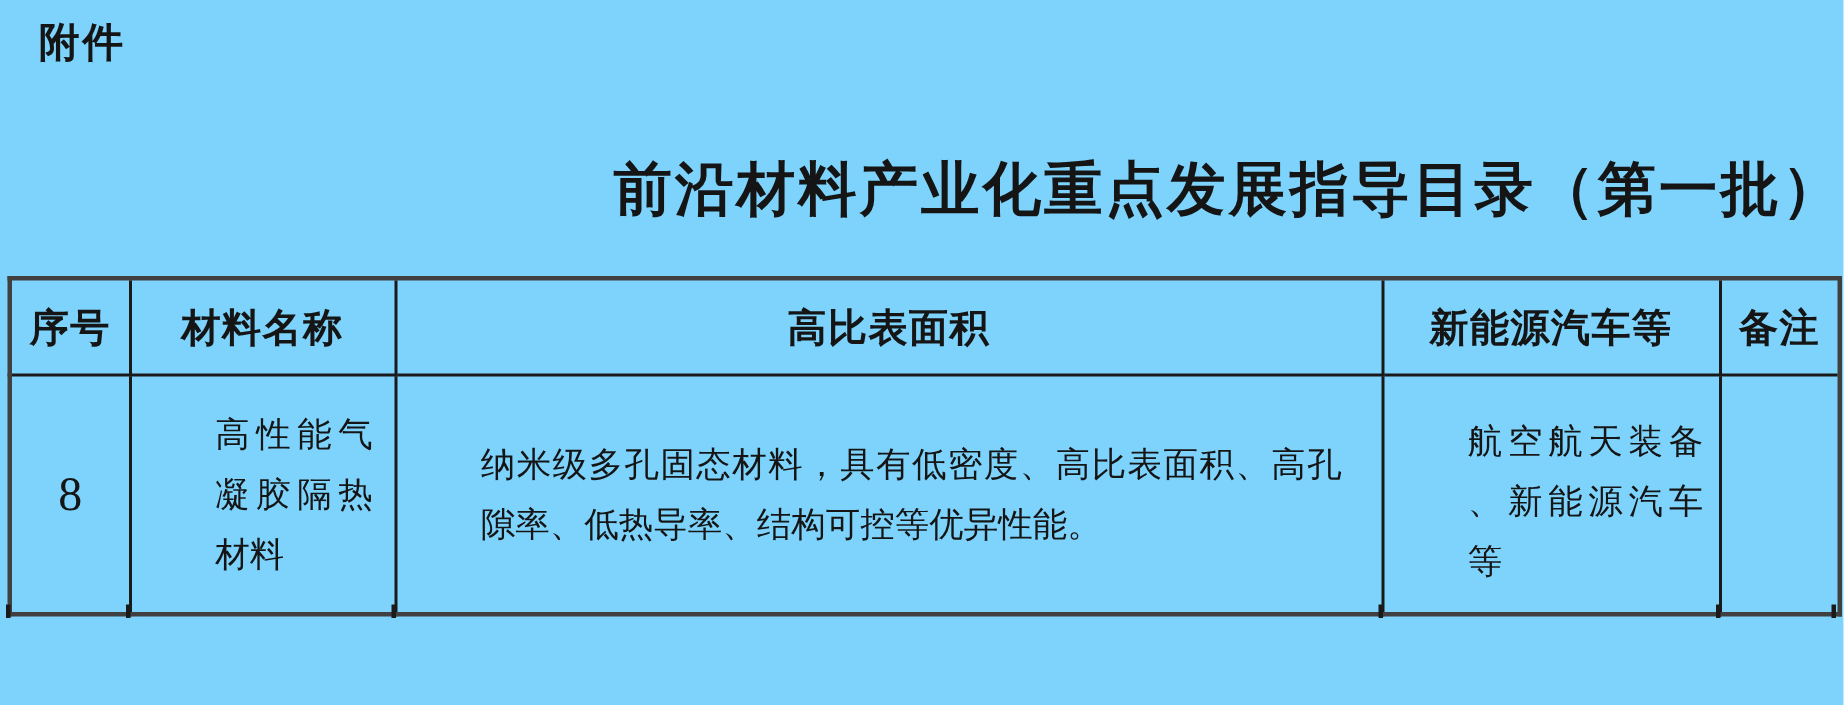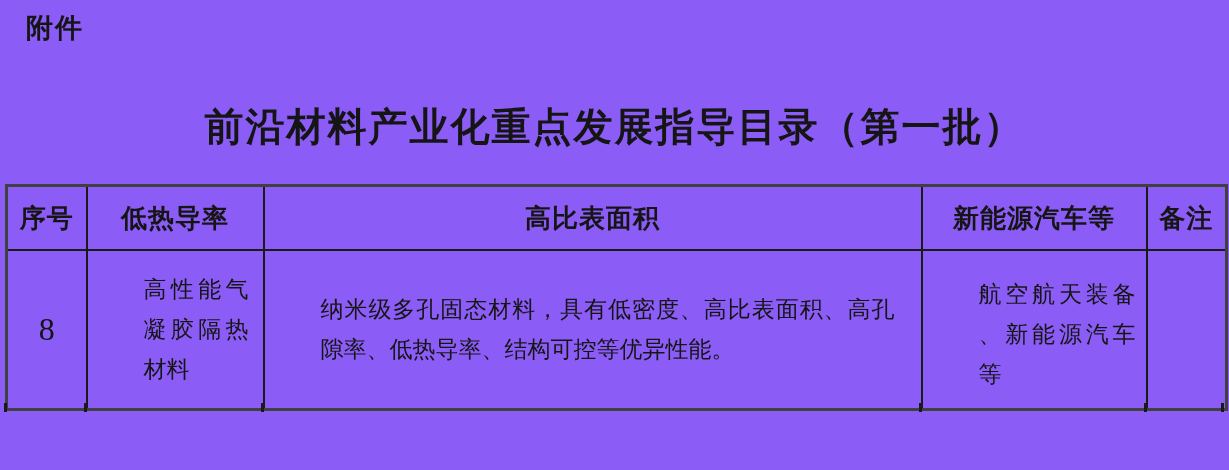--- a/index.html
+++ b/index.html
@@ -1,40 +1,40 @@
 <!DOCTYPE html>
 <html><head>
 <meta charset="utf-8">
 <style>
   html, body { margin: 0; padding: 0; background: #ffffff; }
   .page {
     position: relative;
     width: 1229px;
     height: 470px;
-    background: #8b5cf6;
+    background: #7dd3fc;
     overflow: hidden;
     color: #151515;
     font-family: "Liberation Serif", "DejaVu Serif", serif;
   }
   .attachment {
     position: absolute;
     left: 26px;
     top: 10px;
     font-family: "Liberation Sans", "DejaVu Sans", sans-serif;
     font-weight: 700;
     font-size: 27px;
     letter-spacing: 2px;
   }
   .title {
     position: absolute;
     left: 0;
     right: 0;
     top: 98px;
     margin: 0;
-    text-align: center;
+    text-align: right;
     font-size: 39px;
     font-weight: 700;
     letter-spacing: 2px;
     line-height: 58px;
     font-family: "Liberation Serif", "DejaVu Serif", serif;
   }
   table.catalog {
     position: absolute;
     left: 5px;
     top: 184px;
@@ -94,21 +94,21 @@
     <colgroup>
       <col style="width:80px">
       <col style="width:177px">
       <col style="width:658px">
       <col style="width:225px">
       <col style="width:80px">
     </colgroup>
     <thead>
       <tr>
         <th>序号</th>
-        <th>低热导率</th>
+        <th>材料名称</th>
         <th>高比表面积</th>
         <th>新能源汽车等</th>
         <th>备注</th>
       </tr>
     </thead>
     <tbody>
       <tr>
         <td class="cell-seq">8</td>
         <td class="cell-name">
           <div class="jtext">高性能气凝胶隔热材料</div>

